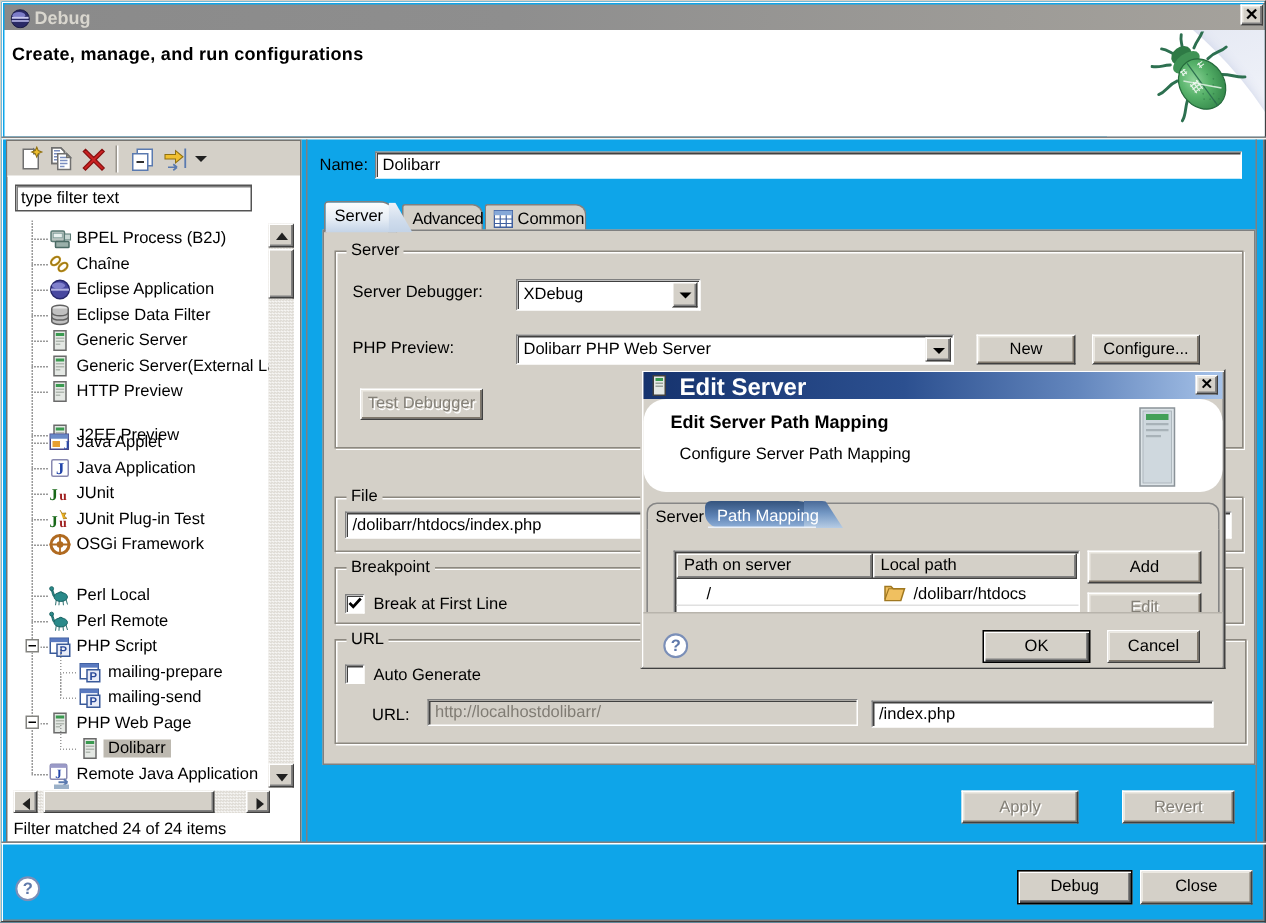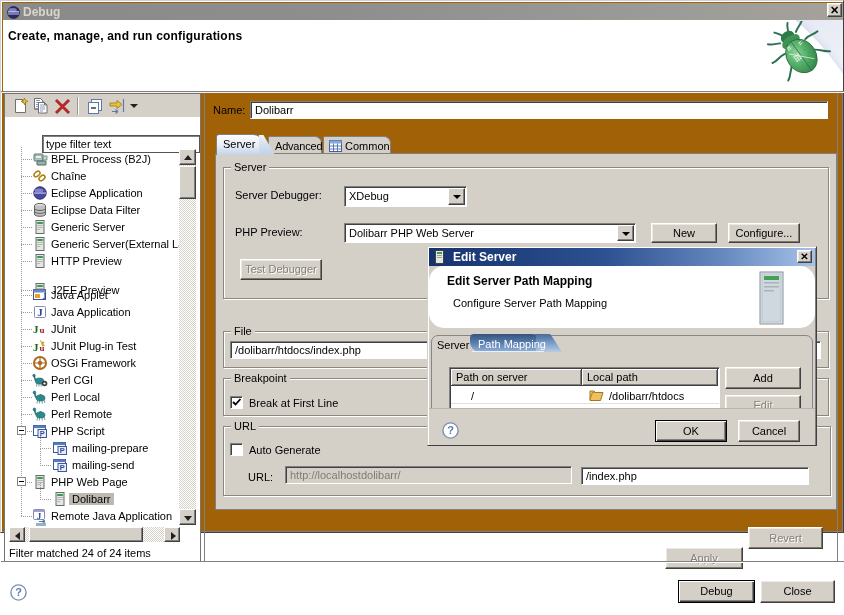--- a/index.html
+++ b/index.html
@@ -1,18 +1,18 @@
 <!DOCTYPE html>
 <html><head>
 <meta charset="utf-8">
 <style>
 * { margin:0; padding:0; box-sizing:border-box; }
 html,body { width:844px; height:615px; overflow:hidden; }
 body { font-family:"Liberation Sans", sans-serif; font-size:11px; color:#000; }
-#win { position:absolute; left:0; top:0; width:844px; height:533px; background:#a16207;
+#win { position:absolute; left:0; top:0; width:844px; height:615px; background:#0ea5e9;
   border-top:1px solid #d4d0c8; border-left:1px solid #d4d0c8; border-right:1px solid #404040; border-bottom:1px solid #404040;
   box-shadow: inset 1px 1px 0 #ffffff, inset -1px -1px 0 #808080; }
 .abs { position:absolute; }
 
 .btn { position:absolute; background:#d4d0c8; border:1px solid; border-color:#ffffff #404040 #404040 #ffffff;
   box-shadow: inset -1px -1px 0 #80786c, inset 1px 1px 0 #ece9e2; text-align:center; }
 .btn.default { border:1px solid #000; box-shadow: inset 1px 1px 0 #ffffff, inset -1px -1px 0 #404040, inset -2px -2px 0 #808080; }
 .btn.disabled { color:#848078; text-shadow:1px 1px 0 #ffffff; }
 .sunk { position:absolute; background:#fff; border:1px solid; border-color:#808080 #ffffff #ffffff #808080;
   box-shadow: inset 1px 1px 0 #404040; }
@@ -148,21 +148,21 @@
       <path d="M5 11 h5" stroke="#303030" stroke-width="1.4"></path>
     </svg>
     <svg class="abs" style="left:103px;top:3px" width="18" height="18" viewBox="0 0 18 18">
       <path d="M2 6 h7 v-2.6 l5 4.1 -5 4.1 V9 h-7 z" fill="#f0c030" stroke="#907010" stroke-width="0.7"></path>
       <path d="M15.5 2 v13" stroke="#5a7ab0" stroke-width="1.2"></path>
       <path d="M4 14.5 h6 M10 14.5 l-2.5 -2 M10 14.5 l-2.5 2" stroke="#5a7ab0" stroke-width="1.1" fill="none"></path>
     </svg>
     <div class="abs" style="left:125px;top:10px;width:0;height:0;border-left:4px solid transparent;border-right:4px solid transparent;border-top:4px solid #202020;"></div>
 </div>
 
-    <div class="sunk2" style="left:5px;top:41px;width:158px;height:18px;margin-left:32px;">
+    <div class="sunk2" style="left:5px;top:29px;width:158px;height:18px;">
         <div class="lbl" style="left:3px;top:2px;">type filter text</div>
       </div>
 
     <div id="tree" class="abs" style="left:0;top:0px;width:175px;height:448px;overflow:hidden;">
     <div class="dot-v" style="left:16px;top:53px;height:369px;"></div>
     <div class="ti" style="left:0;top:57px;width:174px;">
           <div class="dot-h" style="left:16px;top:8px;width:11px;"></div>
           <div class="ticon" style="left:27px;top:0px;"><svg width="16" height="16" viewBox="0 0 16 16">
               <rect x="2" y="3" width="9" height="7" rx="1" fill="#b8c4c0" stroke="#5a7a74"></rect>
               <rect x="3.5" y="4.5" width="6" height="3" fill="#e8f0ee" stroke="#7a9a94" stroke-width="0.5"></rect>
@@ -284,34 +284,20 @@
           <div class="txt" style="left:46px;">JUnit Plug-in Test</div>
         </div>
     <div class="ti" style="left:0;top:261px;width:174px;">
           <div class="dot-h" style="left:16px;top:8px;width:11px;"></div>
           <div class="ticon" style="left:27px;top:0px;"><svg width="16" height="16" viewBox="0 0 16 16">
               <circle cx="8" cy="8" r="6" fill="none" stroke="#b06a20" stroke-width="2"></circle>
               <circle cx="8" cy="8" r="2.2" fill="#b06a20"></circle>
               <path d="M8 1 L8 15 M1 8 L15 8" stroke="#b06a20" stroke-width="1.2"></path>
             </svg></div>
           <div class="txt" style="left:46px;">OSGi Framework</div>
-        </div>
-    <div class="ti" style="left:0;top:278px;width:174px;">
-          <div class="dot-h" style="left:16px;top:8px;width:11px;"></div>
-          <div class="ticon" style="left:27px;top:0px;"><svg width="16" height="16" viewBox="0 0 16 16">
-              <g fill="#2a8a8a" stroke="#186060" stroke-width="0.6">
-                <ellipse cx="7.5" cy="9" rx="4.3" ry="3"></ellipse>
-                <path d="M4 8 C3 6,3 4,2.2 3.2 L1.4 4.2 C2.4 5,2.2 7,3.2 8.6 Z"></path>
-                <circle cx="2" cy="3.4" r="1.2"></circle>
-                <path d="M5 11 L4.5 14.5 M7 11.5 L6.8 14.5 M9 11.5 L9.3 14.5 M10.8 10.5 L11.6 14"></path>
-              </g>
-              <circle cx="12.5" cy="11.5" r="2.8" fill="#404040"></circle>
-              <circle cx="12.5" cy="11.5" r="1.1" fill="#fff"></circle>
-            </svg></div>
-          <div class="txt" style="left:46px;">Perl CGI</div>
         </div>
     <div class="ti" style="left:0;top:295px;width:174px;">
           <div class="dot-h" style="left:16px;top:8px;width:11px;"></div>
           <div class="ticon" style="left:27px;top:0px;"><svg width="16" height="16" viewBox="0 0 16 16">
               <g fill="#2a8a8a" stroke="#186060" stroke-width="0.6">
                 <ellipse cx="8.5" cy="9" rx="4.5" ry="3"></ellipse>
                 <path d="M4.5 8 C3.5 6,3.5 4,2.6 3.2 L1.8 4.2 C2.8 5,2.6 7,3.6 8.6 Z"></path>
                 <circle cx="2.4" cy="3.4" r="1.3"></circle>
                 <path d="M5.5 11 L5 14.5 M7.5 11.5 L7.3 14.5 M10 11.5 L10.3 14.5 M12 10.5 L13 14"></path>
                 <path d="M7 6.5 C7.5 5.2,9.5 5.2,10 6.5" fill="#2a8a8a"></path>
@@ -482,21 +468,21 @@
     <div class="cb" style="left:25px;top:350px;"></div>
     <div class="lbl" style="left:44px;top:351px;">Auto Generate</div>
     <div class="lbl" style="left:43px;top:378px;">URL:</div>
     <div class="sunk" style="left:80px;top:373px;width:287px;height:18px;background:#d4d0c8;">
         <div class="lbl" style="left:4px;top:2px;color:#807c74;">http://localhostdolibarr/</div>
       </div>
     <div class="sunk" style="left:376px;top:374px;width:228px;height:18px;">
         <div class="lbl" style="left:4px;top:2px;">/index.php</div>
       </div>
 
-    <div class="btn disabled" style="left:460px;top:434px;width:78px;height:22px;line-height:20px;margin-top:20px;">Apply</div>
+    <div class="btn disabled" style="left:436px;top:434px;width:78px;height:22px;line-height:20px;">Apply</div>
     <div class="btn disabled" style="left:543px;top:434px;width:75px;height:22px;line-height:20px;">Revert</div>
   </div>
 
   <div class="abs" style="left:0px;top:560px;width:844px;height:1px;background:#808080;"></div>
   <div class="abs" style="left:0px;top:561px;width:844px;height:1px;background:#fff;"></div>
   <div class="btn default" style="left:677px;top:579px;width:77px;height:23px;line-height:21px;">Debug</div>
   <div class="btn" style="left:759px;top:579px;width:75px;height:23px;line-height:21px;">Close</div>
   <svg class="abs" style="left:9px;top:583px;" width="17" height="17" viewBox="0 0 17 17">
     <circle cx="8.5" cy="8.5" r="7.6" fill="#fff" stroke="#7b8fb8" stroke-width="1.4"></circle>
     <text x="8.5" y="12" font-size="11" font-weight="bold" fill="#5f79aa" text-anchor="middle" font-family="Liberation Sans">?</text>
@@ -505,21 +491,21 @@
   <div class="abs" id="dialog" style="left:426px;top:245px;width:390px;height:200px;background:#d4d0c8;
     border:1px solid; border-color:#d4d0c8 #404040 #404040 #d4d0c8; box-shadow: inset 1px 1px 0 #ffffff, inset -1px -1px 0 #808080;">
 
     <div class="abs" style="left:1px;top:1px;width:386px;height:18px;background:linear-gradient(90deg,#16336e 0%,#2c5090 45%,#6386bd 75%,#a6c2e8 100%);">
       <svg class="abs" style="left:4px;top:2px" width="13" height="14" viewBox="0 0 13 14">
           <rect x="2.5" y="0.5" width="8" height="13" fill="#e4e8e4" stroke="#404040"></rect>
           <rect x="4" y="2" width="5" height="2" fill="#3a9a50"></rect>
           <rect x="4" y="5" width="5" height="1" fill="#9aa29a"></rect>
           <rect x="4" y="7" width="5" height="1" fill="#9aa29a"></rect>
         </svg>
-      <div class="lbl" style="left:24px;top:2px;font-size:12px;font-weight:bold;color:#fff;">Edit Server</div>
+      <div class="lbl" style="left:24px;top:2px;font-size:16px;font-weight:bold;color:#fff;">Edit Server</div>
       <div class="xbtn" style="left:368px;top:2px;width:15px;height:13px;font-size:10px;line-height:11px;">✕</div>
     </div>
 
     <div class="abs" style="left:1px;top:19px;width:386px;height:62px;background:#fff;border-radius:15px;">
       <div class="lbl" style="left:18px;top:8px;font-size:12px;font-weight:bold;">Edit Server Path Mapping</div>
       <div class="lbl" style="left:24px;top:31px;">Configure Server Path Mapping</div>
       <svg class="abs" style="left:328px;top:5px" width="32" height="56" viewBox="0 0 32 56">
         <rect x="3" y="1" width="23" height="52" fill="#dde4e8" stroke="#8a9298"></rect>
         <rect x="5" y="3" width="19" height="48" fill="#cfd8de" stroke="#aab4ba" stroke-width="0.6"></rect>
         <rect x="7" y="5" width="15" height="4" fill="#44a058"></rect>

